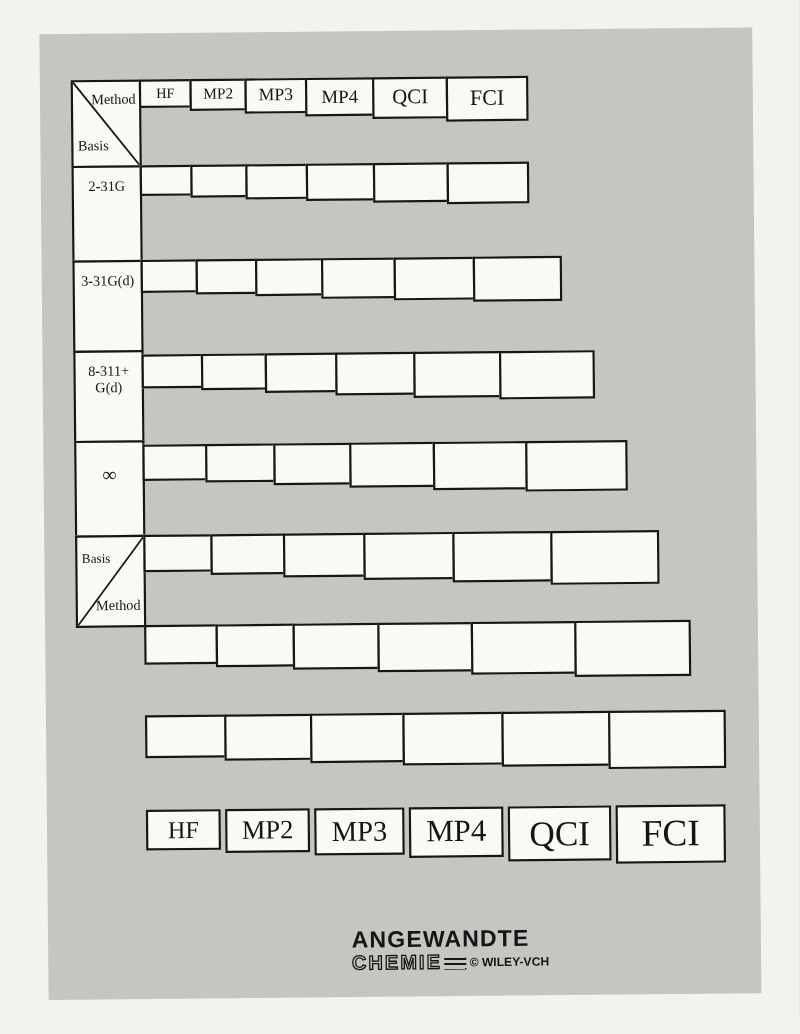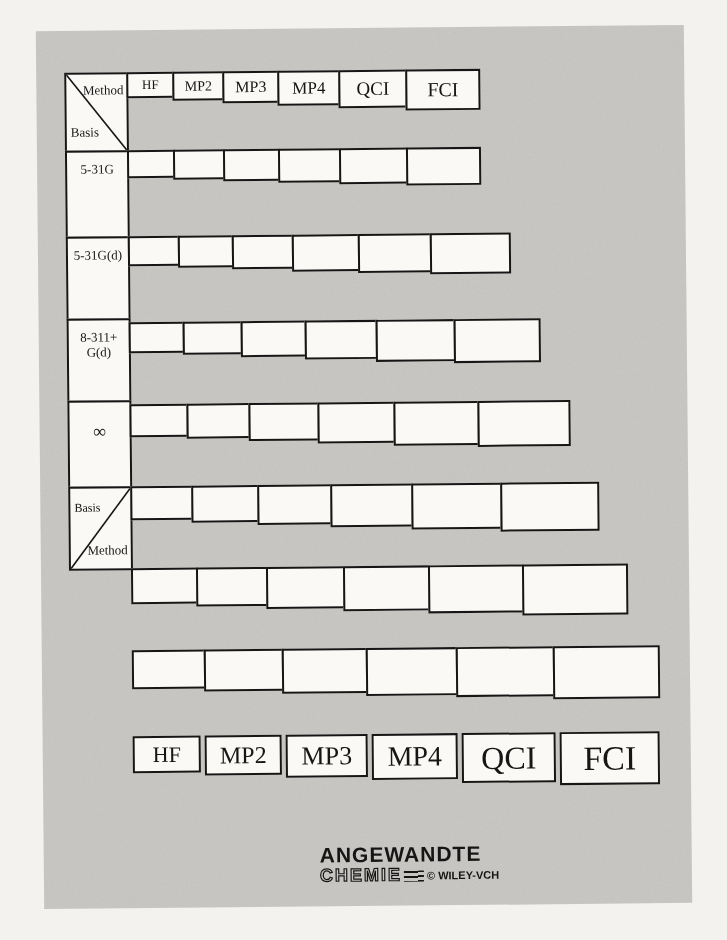--- a/index.html
+++ b/index.html
@@ -81,24 +81,24 @@
 
     <div class="labels-col">
       <div class="cell" style="height:80px">
         <svg class="corner-svg" viewBox="0 0 60 76" preserveAspectRatio="none">
             <line x1="0" y1="0" x2="60" y2="76" stroke="#161616" stroke-width="1.6"></line>
           </svg>
         <span class="corner-txt" style="right:3px;top:8px">Method</span>
         <span class="corner-txt" style="left:4px;bottom:10px">Basis</span>
       </div>
       <div class="cell" style="height:88px">
-          <span class="cell-label">5-31G</span>
+          <span class="cell-label">2-31G</span>
         </div>
       <div class="cell" style="height:84px">
-          <span class="cell-label">5-31G(d)</span>
+          <span class="cell-label">3-31G(d)</span>
         </div>
       <div class="cell" style="height:84px">
           <span class="cell-label">8-311+ G(d)</span>
         </div>
       <div class="cell" style="height:88px">
           <span class="cell-label inf">∞</span>
         </div>
       <div class="cell" style="height:84px">
         <svg class="corner-svg" viewBox="0 0 60 80" preserveAspectRatio="none">
             <line x1="0" y1="80" x2="60" y2="0" stroke="#161616" stroke-width="1.6"></line>

